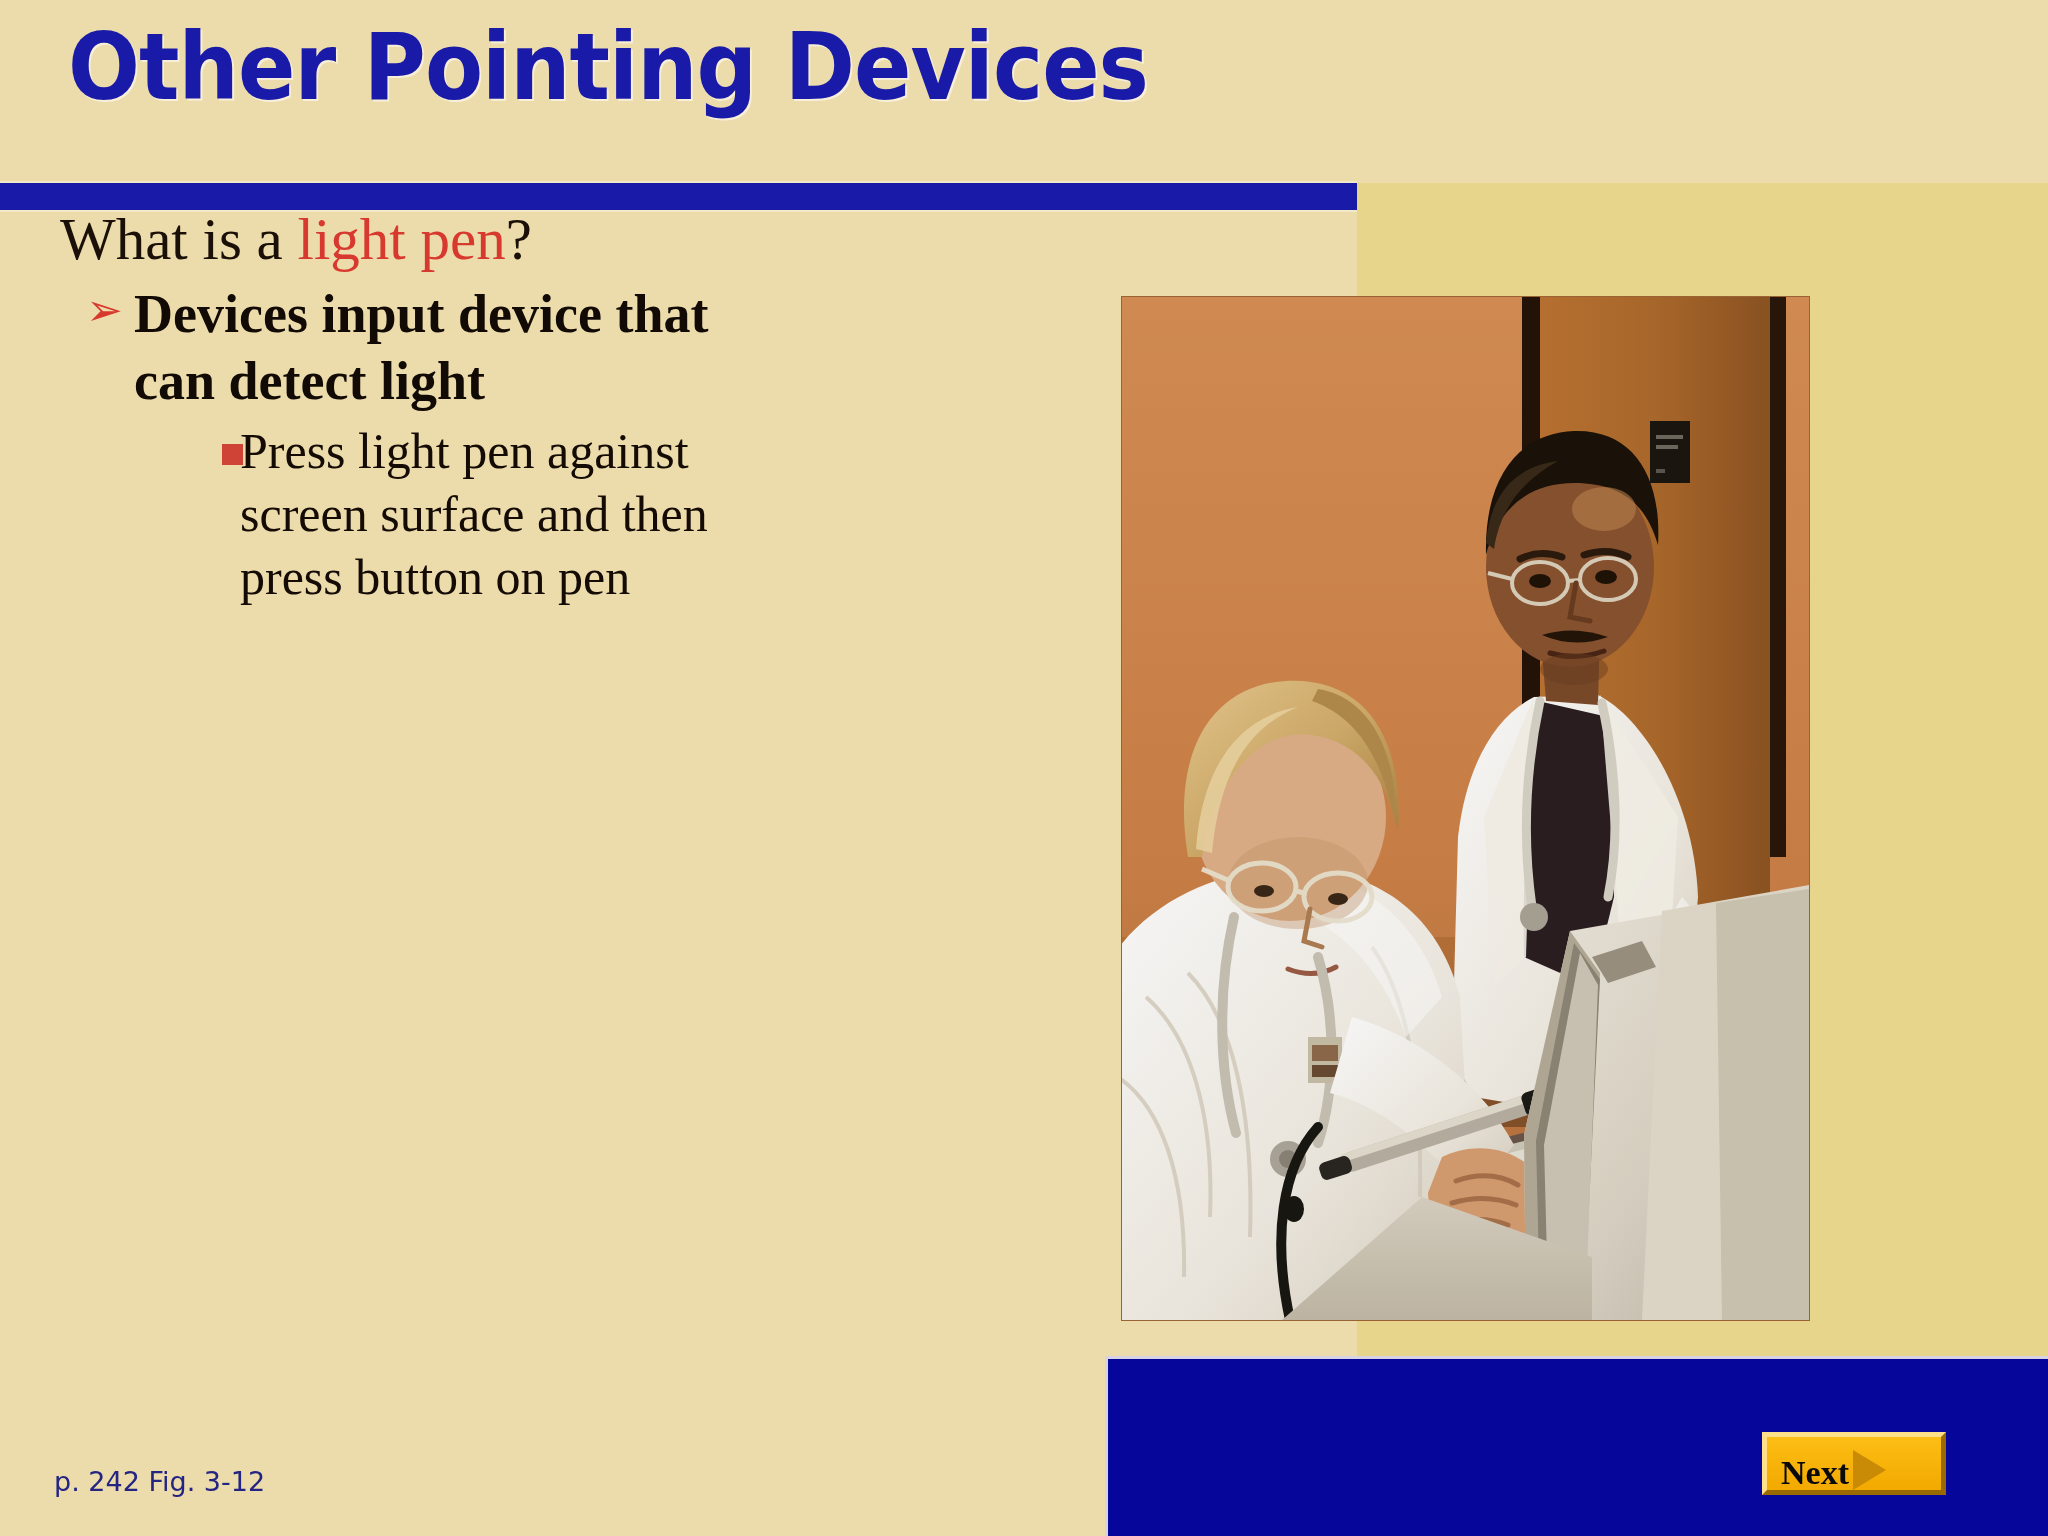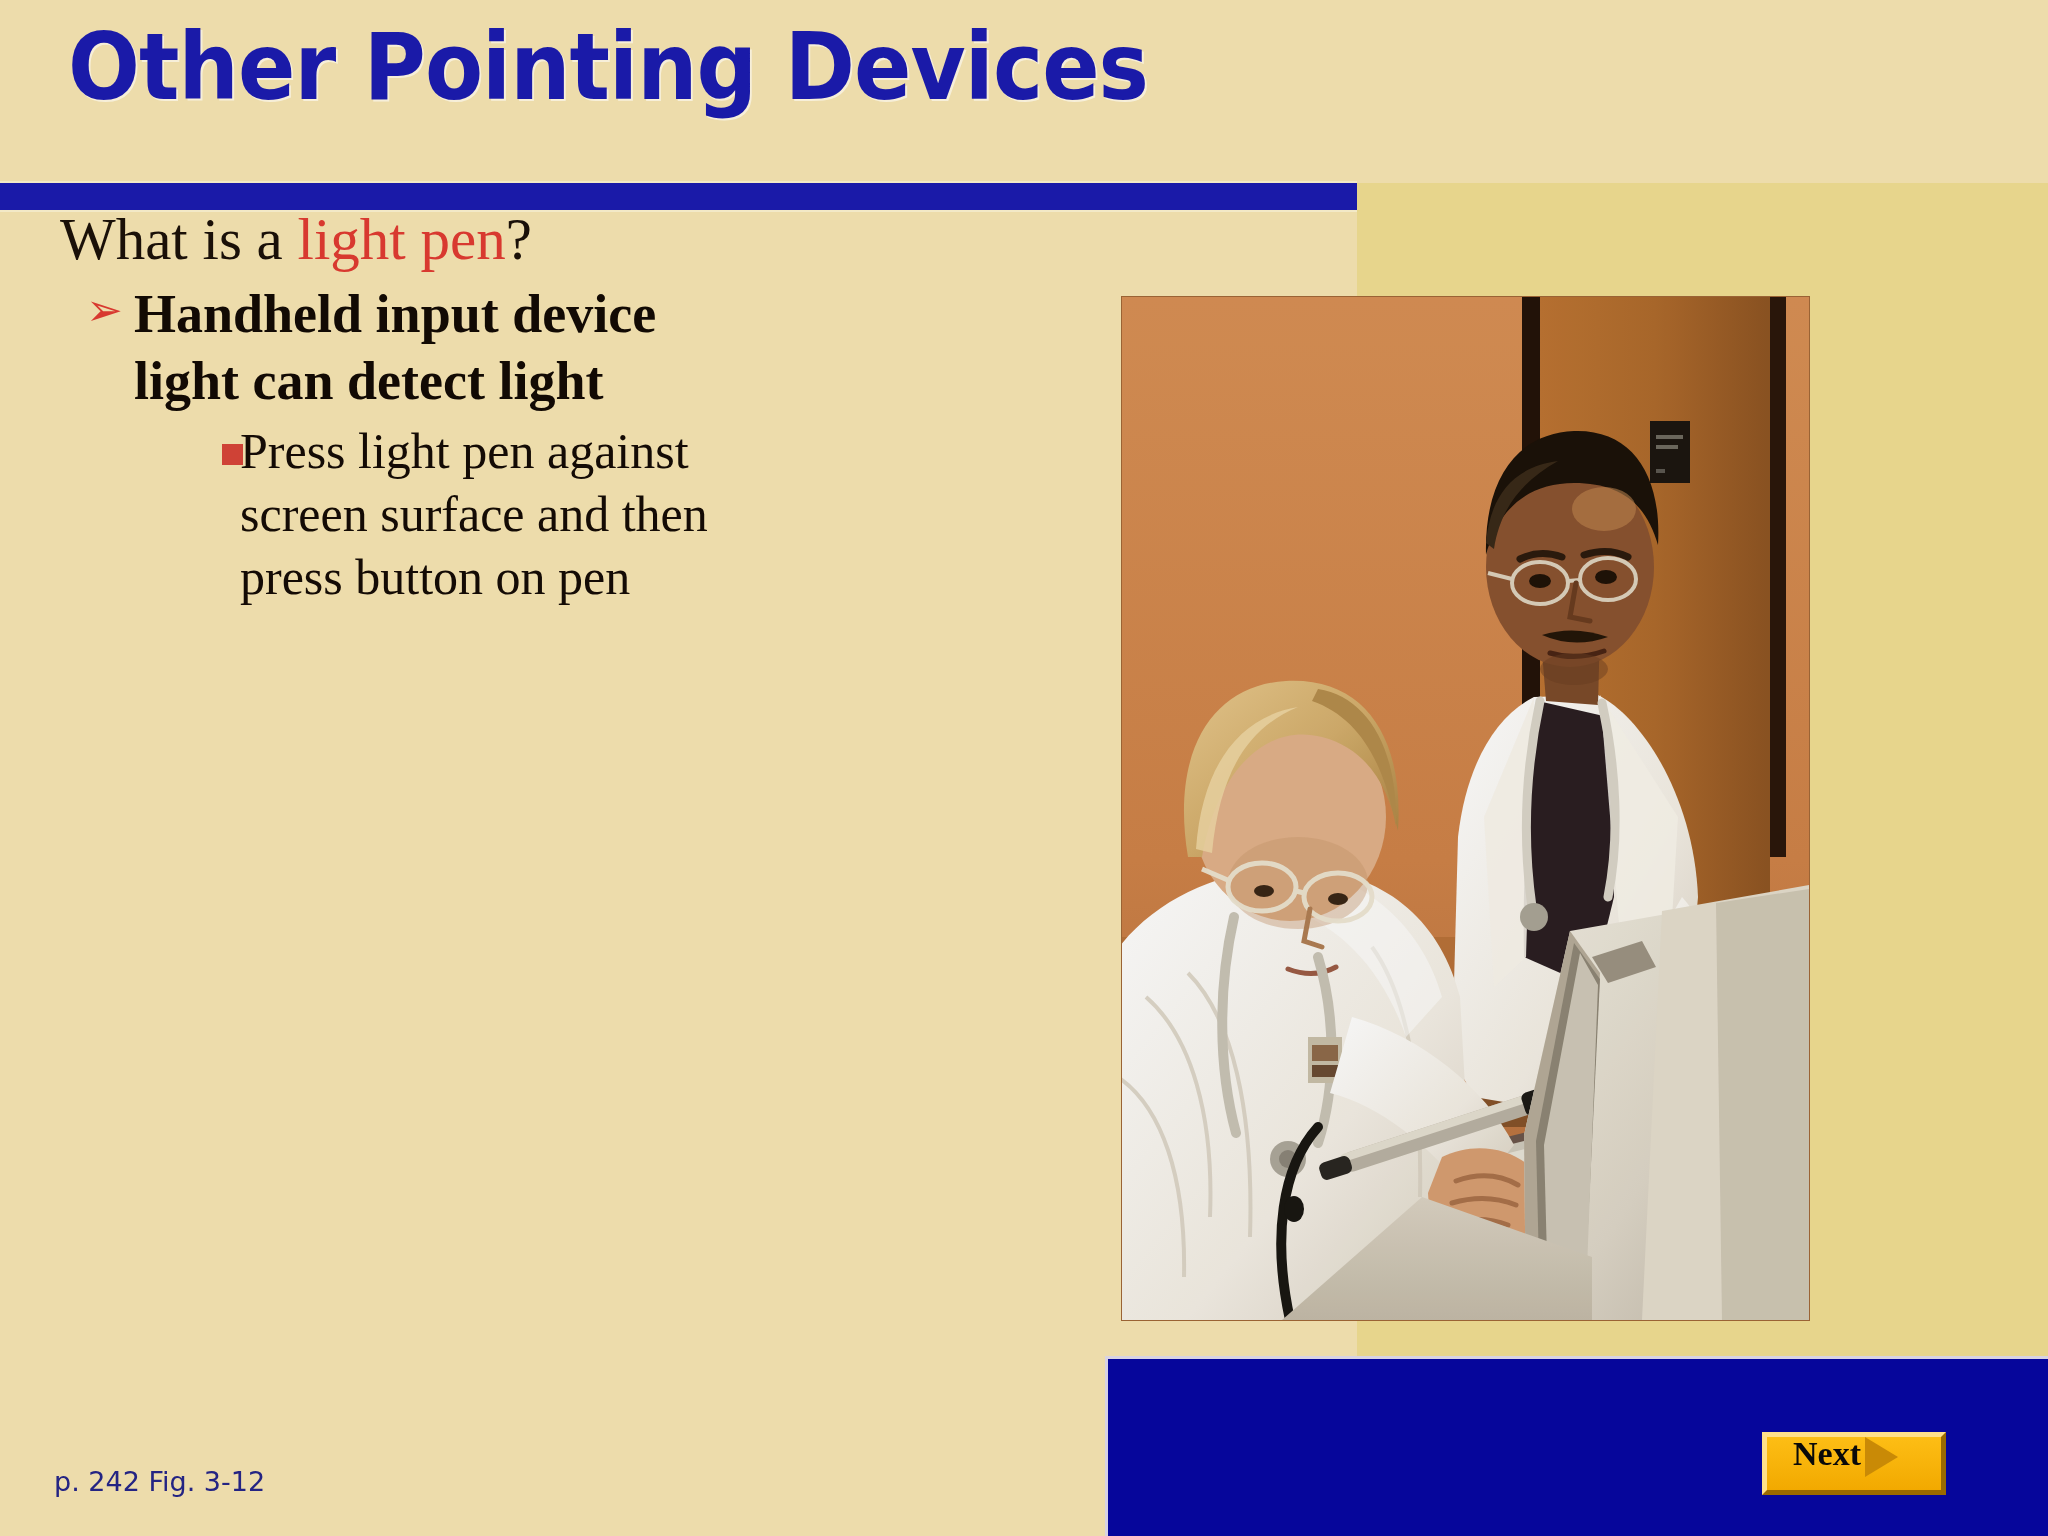--- a/index.html
+++ b/index.html
@@ -134,22 +134,22 @@
     position: absolute;
     left: 1762px; top: 1432px;
     width: 184px; height: 63px;
     background: linear-gradient(#FDBE15, #F2A900);
     border-top: 5px solid #FFE08A;
     border-left: 5px solid #FFE08A;
     border-right: 5px solid #9A6A00;
     border-bottom: 5px solid #9A6A00;
     box-sizing: border-box;
     display: flex;
-    align-items: flex-start;
-    padding-left: 26px;
+    align-items: flex-end;
+    padding-left: 14px;
     cursor: pointer;
   }
   .next-btn .label {
     font-family: "Liberation Serif", serif;
     font-weight: bold;
     font-size: 34px;
     color: #0A0A0A;
     line-height: 1;
   }
   .next-btn .tri {
@@ -177,21 +177,21 @@
 <div class="title-rule"></div>
 
 <div class="slide-title">Other Pointing Devices</div>
 
 <div class="body-col">
 
   <p class="lvl1"><span>What is a </span><span class="accent">light pen</span><span>?</span></p>
 
   <div class="lvl2-row">
     <span class="arrow-bullet">➢</span>
-    <span class="lvl2-text">Handheld input device light can detect light</span>
+    <span class="lvl2-text">Devices input device that can detect light</span>
   </div>
 
   <div class="lvl3-row">
     <span class="square-bullet">
         <i></i>
       </span>
     <span class="lvl3-text">Press light pen against screen surface and then press button on pen</span>
   </div>
 
 </div>

